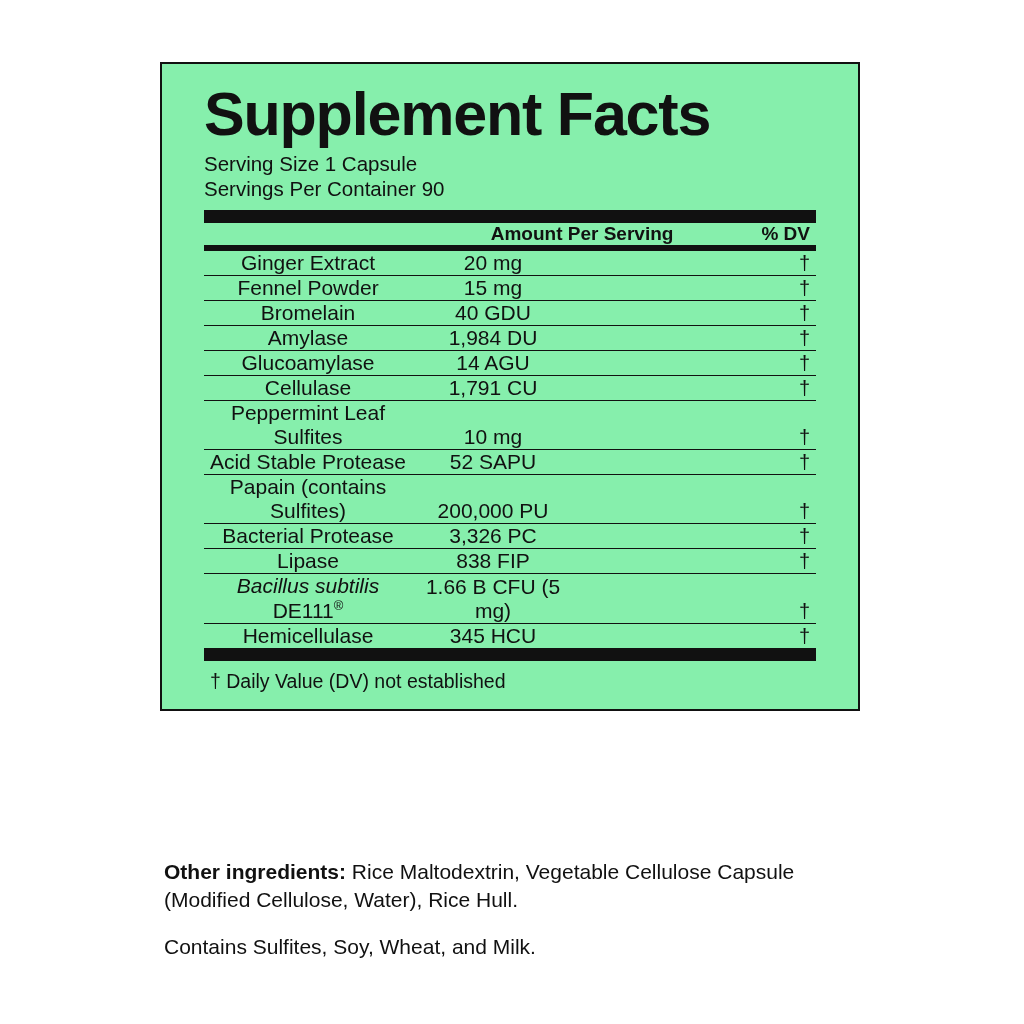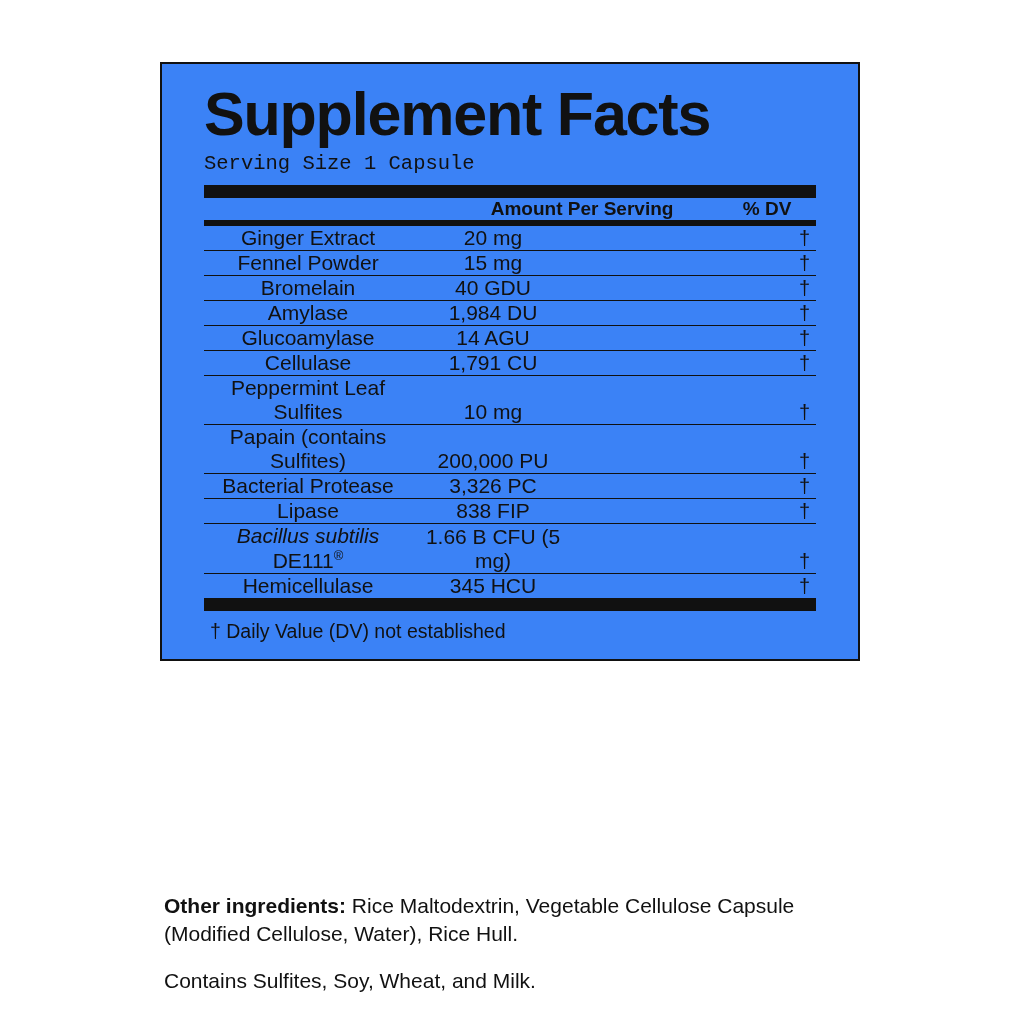--- a/index.html
+++ b/index.html
@@ -16,40 +16,39 @@
     overflow: hidden;
   }
 
   .panel {
     position: absolute;
     left: 160px;
     top: 62px;
     width: 700px;
     box-sizing: border-box;
     border: 2px solid #111111;
-    background: #3b82f6;
+    background: #86efac;
     padding: 14px 20px 14px 20px;
   }
 
   .title {
     font-size: 61px;
     font-weight: bold;
     letter-spacing: -1.2px;
     line-height: 1.0;
     margin: 6px 0 6px 22px;
     color: #111111;
     white-space: nowrap;
   }
 
   .serving-block {
     margin: 0 0 4px 22px;
     font-size: 20.5px;
     line-height: 1.22;
     color: #111111;
-    font-family: Liberation Mono, monospace;
   }
 
   .rule-thick {
     height: 13px;
     background: #111111;
     margin: 9px 22px 0 22px;
   }
   .rule-med {
     height: 6px;
     background: #111111;
@@ -73,21 +72,21 @@
   }
 
   .head-row th {
     font-size: 19px;
     font-weight: bold;
     padding: 6px 0 7px 0;
     color: #111111;
   }
   .col-name  { width: 47%; text-align: left; }
   .col-amt   { width: 38%; padding-right: 34px !important; }
-  .col-dv    { width: 15%; padding-right: 6px !important; }
+  .col-dv    { width: 15%; text-align: right; padding-right: 6px !important; }
 
   .row td {
     font-size: 21px;
     padding: 7.5px 0 7.5px 0;
     border-top: 1.6px solid #111111;
     color: #111111;
   }
   .row:first-child td { border-top: none; }
   .row td.name { text-align: center; padding-left: 4px; }
   .row td.amt  { text-align: center; padding-right: 34px; }
@@ -98,40 +97,41 @@
 
   .footnote {
     font-size: 19.5px;
     margin: 9px 0 2px 28px;
     color: #111111;
   }
 
   .other-block {
     position: absolute;
     left: 164px;
-    top: 892px;
+    top: 858px;
     width: 706px;
     font-size: 21px;
     line-height: 1.33;
     color: #111111;
   }
   .other-block .lead { font-weight: bold; }
   .contains {
     margin-top: 19px;
   }
 </style>
 </head>
 <body>
 
 <div class="panel">
 
   <div class="title">Supplement Facts</div>
 
   <div class="serving-block">
     <div>Serving Size 1 Capsule</div>
+    <div>Servings Per Container 90</div>
   </div>
 
   <div class="rule-thick"></div>
 
   <table class="facts">
     <tbody>
         <tr class="head-row">
       <th class="col-name"></th>
       <th class="col-amt">Amount Per Serving</th>
       <th class="col-dv">% DV</th>
@@ -172,20 +172,25 @@
       <td class="name">Cellulase</td>
       <td class="amt">1,791 CU</td>
       <td class="dv">†</td>
     </tr>
     <tr class="row">
       <td class="name">Peppermint Leaf Sulfites</td>
       <td class="amt">10 mg</td>
       <td class="dv">†</td>
     </tr>
     <tr class="row">
+      <td class="name">Acid Stable Protease</td>
+      <td class="amt">52 SAPU</td>
+      <td class="dv">†</td>
+    </tr>
+    <tr class="row">
       <td class="name">Papain (contains Sulfites)</td>
       <td class="amt">200,000 PU</td>
       <td class="dv">†</td>
     </tr>
     <tr class="row">
       <td class="name">Bacterial Protease</td>
       <td class="amt">3,326 PC</td>
       <td class="dv">†</td>
     </tr>
     <tr class="row">

